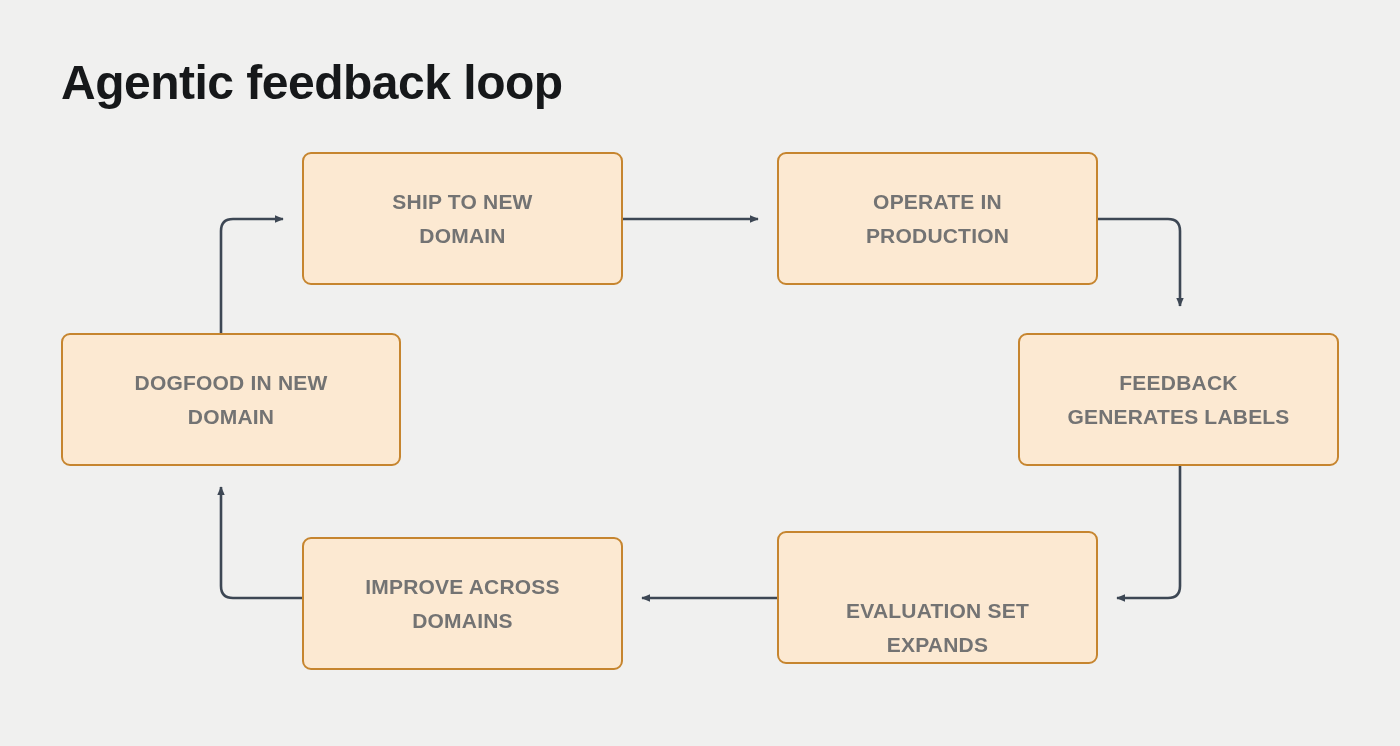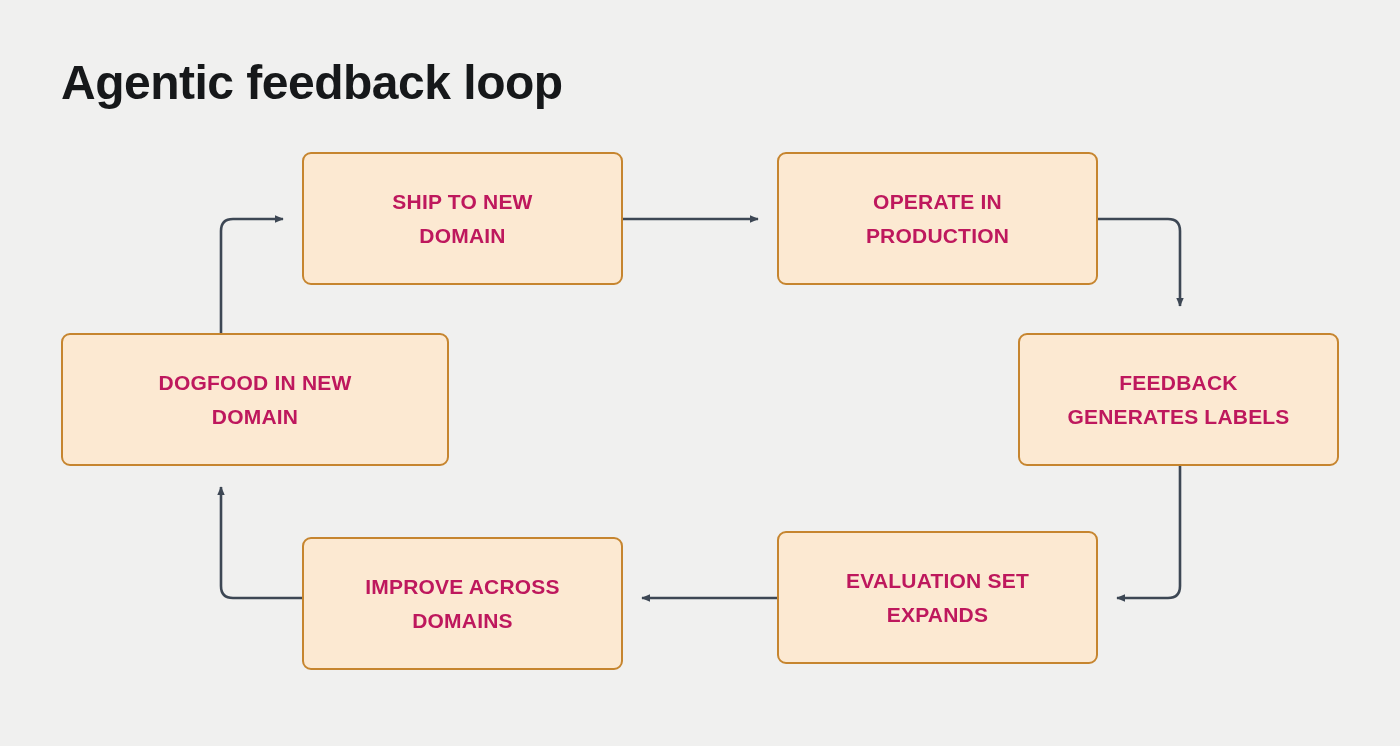--- a/index.html
+++ b/index.html
@@ -46,21 +46,21 @@
     display: flex;
     align-items: center;
     justify-content: center;
     text-align: center;
   }
   .node-label {
     font-size: 21px;
     font-weight: bold;
     letter-spacing: 0.2px;
     line-height: 34px;
-    color: #be185d;
+    color: #737373;
     text-transform: uppercase;
     padding: 0 14px;
   }
 </style>
 </head>
 <body>
 
 <div id="canvas">
 
   <div id="page-title">Agentic feedback loop</div>
@@ -101,34 +101,34 @@
     </div>
   </div>
 
   <div class="node" style="left:777px; top:152px; width:321px; height:133px;">
     <div class="node-label">
       <span>OPERATE IN</span><br>
       <span>PRODUCTION</span>
     </div>
   </div>
 
-  <div class="node" style="left:777px; top:531px; width:321px; height:133px;">
+  <div class="node" style="left:777px; top:531px; width:321px; height:133px;align-items:flex-end;">
     <div class="node-label">
       <span>EVALUATION SET</span><br>
       <span>EXPANDS</span>
     </div>
   </div>
 
   <div class="node" style="left:302px; top:537px; width:321px; height:133px;">
     <div class="node-label">
       <span>IMPROVE ACROSS</span><br>
       <span>DOMAINS</span>
     </div>
   </div>
 
-  <div class="node" style="left:61px; top:333px; width:388px; height:133px;">
+  <div class="node" style="left:61px; top:333px; width:340px; height:133px;">
     <div class="node-label">
       <span>DOGFOOD IN NEW</span><br>
       <span>DOMAIN</span>
     </div>
   </div>
 
 </div>
 
 </body></html>

